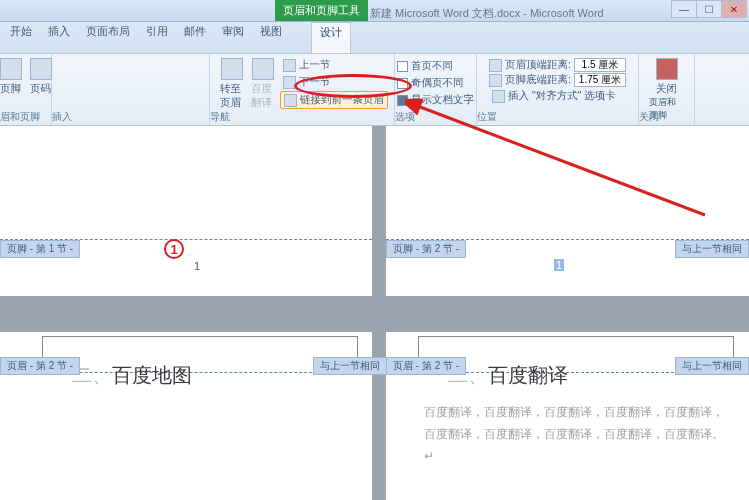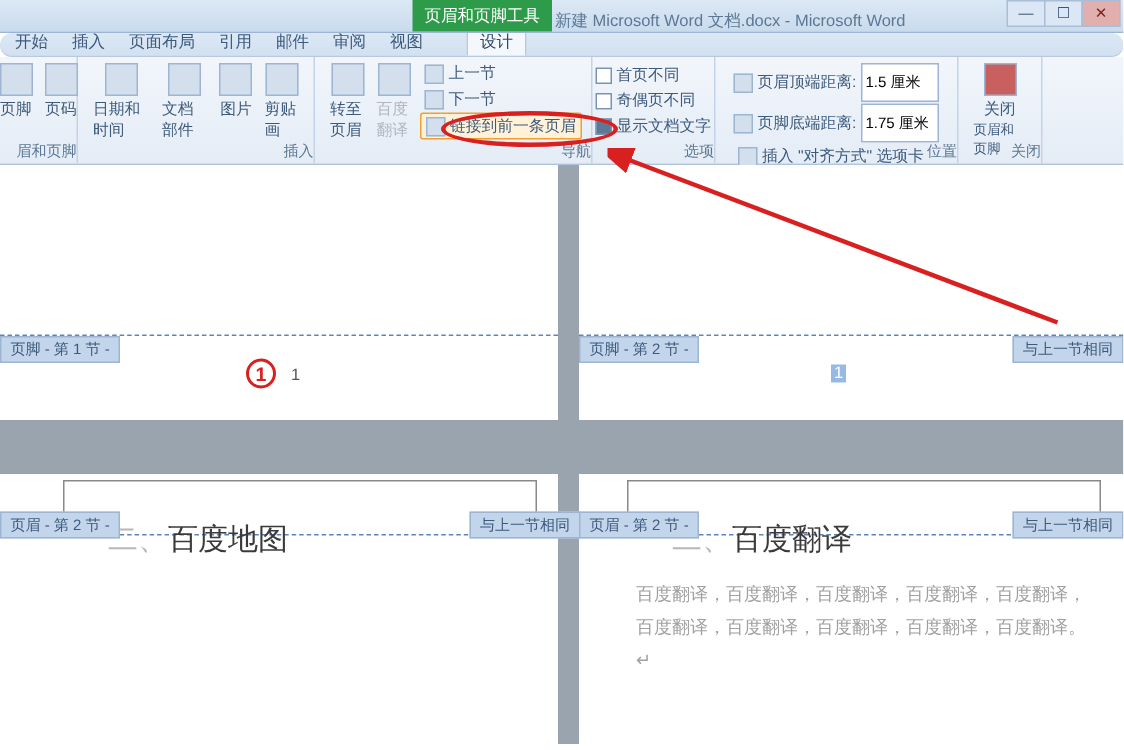--- a/index.html
+++ b/index.html
@@ -49,27 +49,25 @@
   display: flex;
   align-items: center;
   justify-content: center;
   font-size: 10px;
   color: #3a5674;
 }
 .win-btn.close { background: #e2afaf; color: #7a2222; }
 
 
 .tabs {
-  height: 16px;
+  height: 32px;
   background: linear-gradient(#dce8f5, #d2e0f0);
   display: flex;
-  align-items: flex-end;
   padding-left: 2px;
   border-bottom: 1px solid #b5c9e0;
-  border-radius: 10px;
 }
 .tab {
   padding: 2px 8px;
   color: #3d5a7c;
   font-size: 11px;
   cursor: pointer;
 }
 .tab.active {
   background: #f4f7fb;
   border: 1px solid #b5c9e0;
@@ -93,21 +91,21 @@
   align-items: center;
   position: relative;
 }
 .group-label {
   font-size: 10px;
   color: #5c7894;
   position: absolute;
   bottom: 1px;
   left: 0;
   right: 0;
-  text-align: right;
+  text-align: left;
 }
 .big-btn {
   display: flex;
   flex-direction: column;
   align-items: center;
   padding: 2px 4px;
   color: #3d5a7c;
   font-size: 10.5px;
   cursor: pointer;
 }
@@ -153,22 +151,23 @@
   font-size: 10.5px;
   color: #3d5a7c;
   white-space: nowrap;
 }
 .num-box .sico { width: 13px; height: 13px; background: #d4dfee; border: 1px solid #9db5d3; margin-right: 3px; }
 .num-box input {
   width: 52px;
   height: 14px;
   font-size: 10px;
   border: 1px solid #9db5d3;
-  padding: 12px 2px;
+  padding: 0 2px;
   margin-left: 3px;
+  text-align: center;
 }
 
 
 .ellipse-highlight {
   position: absolute;
   border: 3px solid #d92020;
   border-radius: 50%;
   pointer-events: none;
   z-index: 50;
 }
@@ -281,38 +280,20 @@
       </div>
       <div class="big-btn">
         <div class="ico"></div>
         <span>页码</span>
       </div>
     </div>
     <div class="group-label">眉和页脚</div>
   </div>
 
   <div class="group" style="width:158px">
-    <div style="display:flex">
-      <div class="big-btn">
-        <div class="ico"></div>
-        <span>日期和时间</span>
-      </div>
-      <div class="big-btn">
-        <div class="ico"></div>
-        <span>文档部件</span>
-      </div>
-      <div class="big-btn">
-        <div class="ico"></div>
-        <span>图片</span>
-      </div>
-      <div class="big-btn">
-        <div class="ico"></div>
-        <span>剪贴画</span>
-      </div>
-    </div>
     <div class="group-label">插入</div>
   </div>
 
   <div class="group" style="width:185px">
     <div style="display:flex;align-items:flex-start">
       <div class="big-btn">
         <div class="ico"></div>
         <span>转至页眉</span>
       </div>
       <div class="big-btn" style="color:#b0b8c4">

